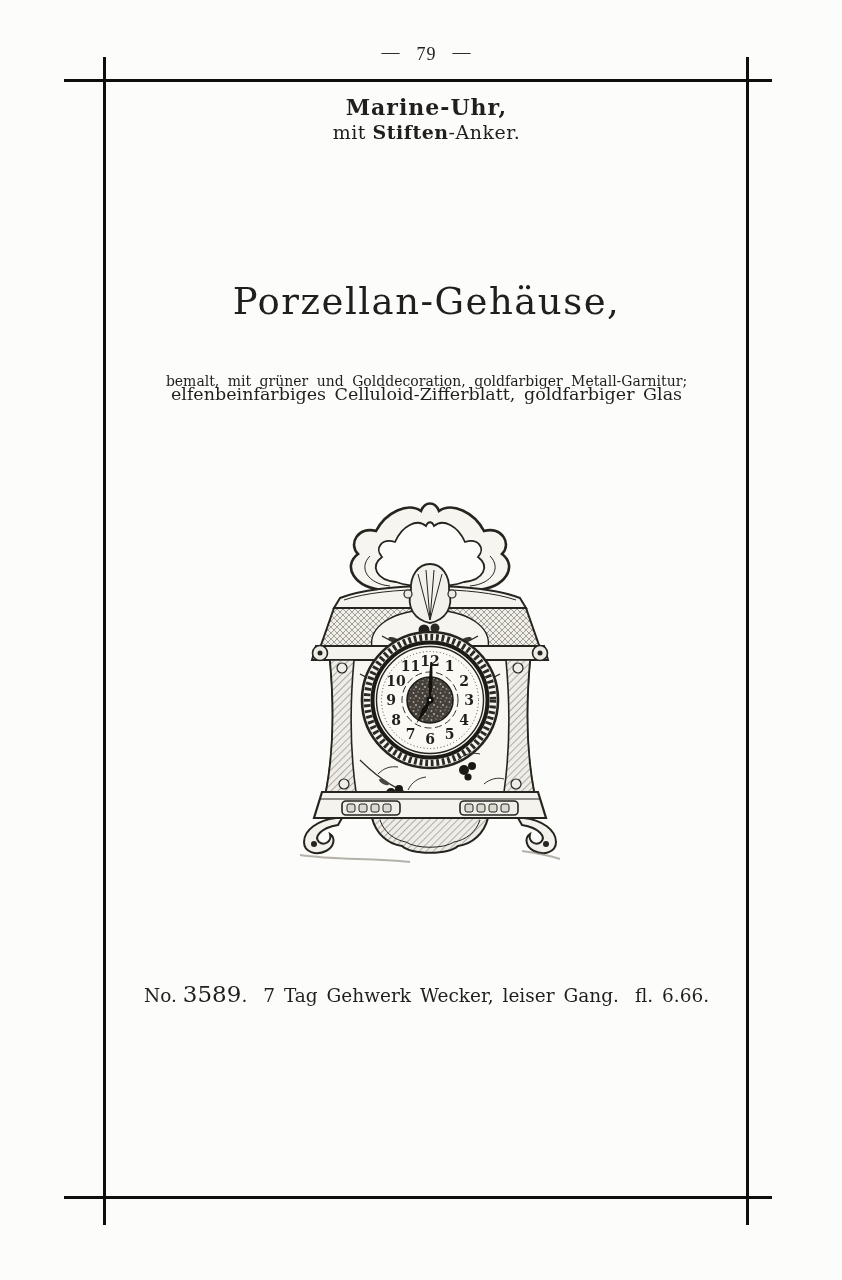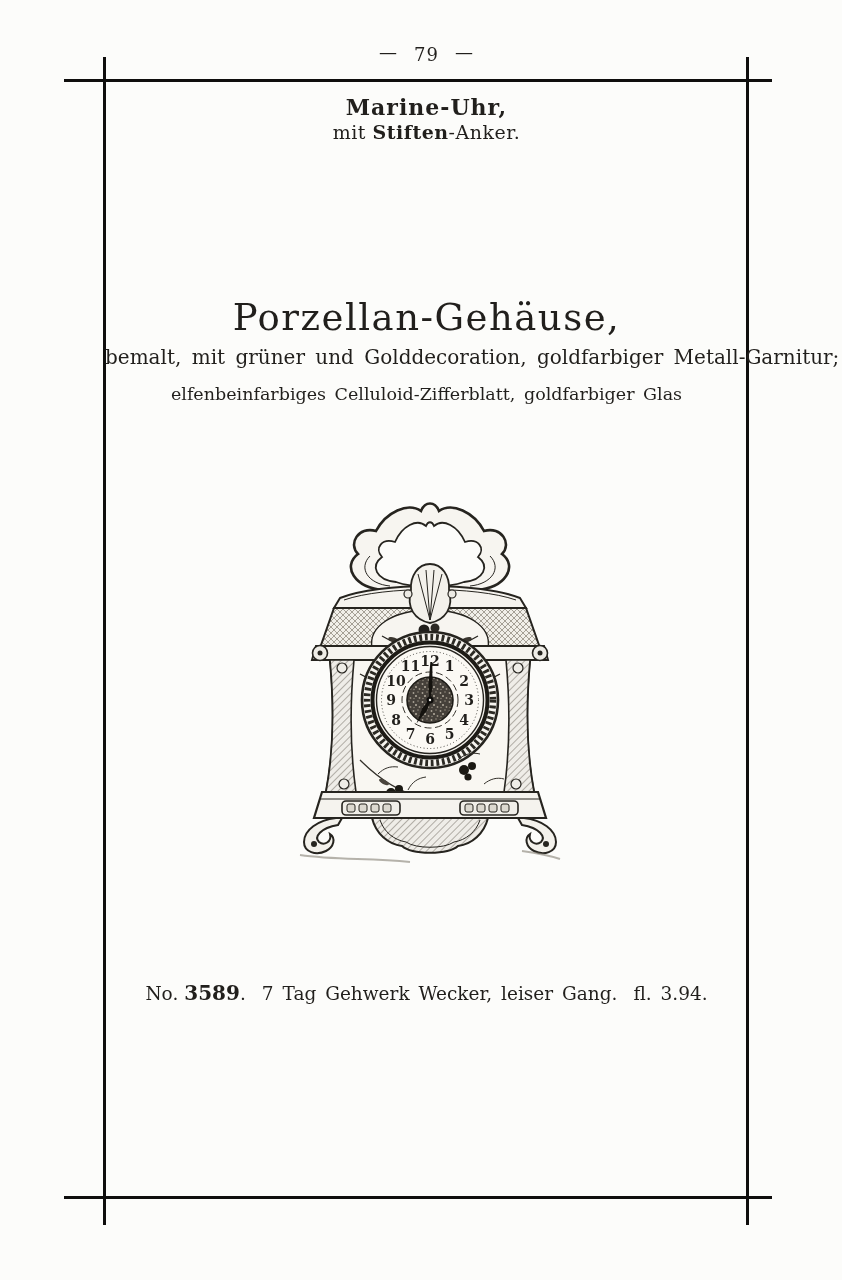--- a/index.html
+++ b/index.html
@@ -17,35 +17,35 @@
   .rule-v{position:absolute;background:#0f0e0d;width:3px;}
   .rule-top{left:64px;width:708px;top:79px;}
   .rule-bottom{left:64px;width:708px;top:1196px;}
   .rule-left{left:103px;top:57px;height:1168px;}
   .rule-right{left:746px;top:57px;height:1168px;}
 
   
   .content{position:absolute;left:105px;top:0;width:643px;height:1280px;}
   .cline{position:absolute;left:0;width:100%;text-align:center;white-space:nowrap;}
 
-  .page-num{top:44px;font-size:18px;letter-spacing:1px;}
+  .page-num{top:44px;font-size:18px;letter-spacing:1px;font-family:Liberation Serif, serif;}
   .page-num .dash{display:inline-block;margin:0 16px;position:relative;top:-2px;}
 
   .title{top:94px;font-size:22px;font-weight:bold;letter-spacing:1px;}
   .subtitle{top:121px;font-size:19px;letter-spacing:.5px;}
   .subtitle b{letter-spacing:.5px;}
 
-  .heading{top:296px;font-size:37px;letter-spacing:1.5px;}
-
-  .desc1{top:345px;font-size:20px;word-spacing:4px;}
+  .heading{top:280px;font-size:37px;letter-spacing:1.5px;}
+
+  .desc1{top:373px;font-size:14px;word-spacing:4px;}
   .desc2{top:384px;font-size:17.5px;word-spacing:3px;}
 
   .caption1{top:952px;font-size:18px;word-spacing:3px;}
   .caption2{top:981px;font-size:18.5px;word-spacing:3px;}
-  .caption2 .no-bold{font-weight:bold;font-size:20px;}
+  .caption2 .no-bold{font-weight:normal;font-size:23px;}
   .gap-md{display:inline-block;width:16px;}
   .gap-sm{display:inline-block;width:6px;}
   .sup{font-size:12px;vertical-align:7px;}
   .sub{font-size:12px;vertical-align:-1px;}
 
   .illustration{position:absolute;left:297px;top:498px;width:266px;height:372px;}
   svg text{font-family:"DejaVu Serif","Liberation Serif",serif;}
 </style>
 </head>
 <body>
@@ -66,21 +66,21 @@
     <div class="cline title">Marine-Uhr,</div>
     <div class="cline subtitle">
       <span>mit </span><b>Stiften</b><span>-Anker.</span>
     </div>
 
     <div class="cline heading">Porzellan-Gehäuse,</div>
     <div class="cline desc1">bemalt, mit grüner und Golddecoration, goldfarbiger Metall-Garnitur;</div>
     <div class="cline desc2">elfenbeinfarbiges Celluloid-Zifferblatt, goldfarbiger Glas</div>
 
     <div class="cline caption2">
-      <span>No.</span><span class="gap-sm"></span><span class="no-bold">3589</span><span>.</span><span class="gap-md"></span><span>7 Tag Gehwerk Wecker, leiser Gang.</span><span class="gap-md"></span><span>fl. 3.94.</span>
+      <span>No.</span><span class="gap-sm"></span><span class="no-bold">3589</span><span>.</span><span class="gap-md"></span><span>7 Tag Gehwerk Wecker, leiser Gang.</span><span class="gap-md"></span><span>fl. 6.66.</span>
     </div>
   </div>
 
   <svg class="illustration" viewBox="0 0 264 372" xmlns="http://www.w3.org/2000/svg">
     <defs>
       <pattern id="diagHatch" width="5" height="5" patternUnits="userSpaceOnUse" patternTransform="rotate(45)">
         <rect width="5" height="5" fill="#efede8"></rect>
         <line x1="0" y1="0" x2="0" y2="5" stroke="#716c62" stroke-width="1"></line>
       </pattern>
       <pattern id="crossHatch" width="6" height="6" patternUnits="userSpaceOnUse">

